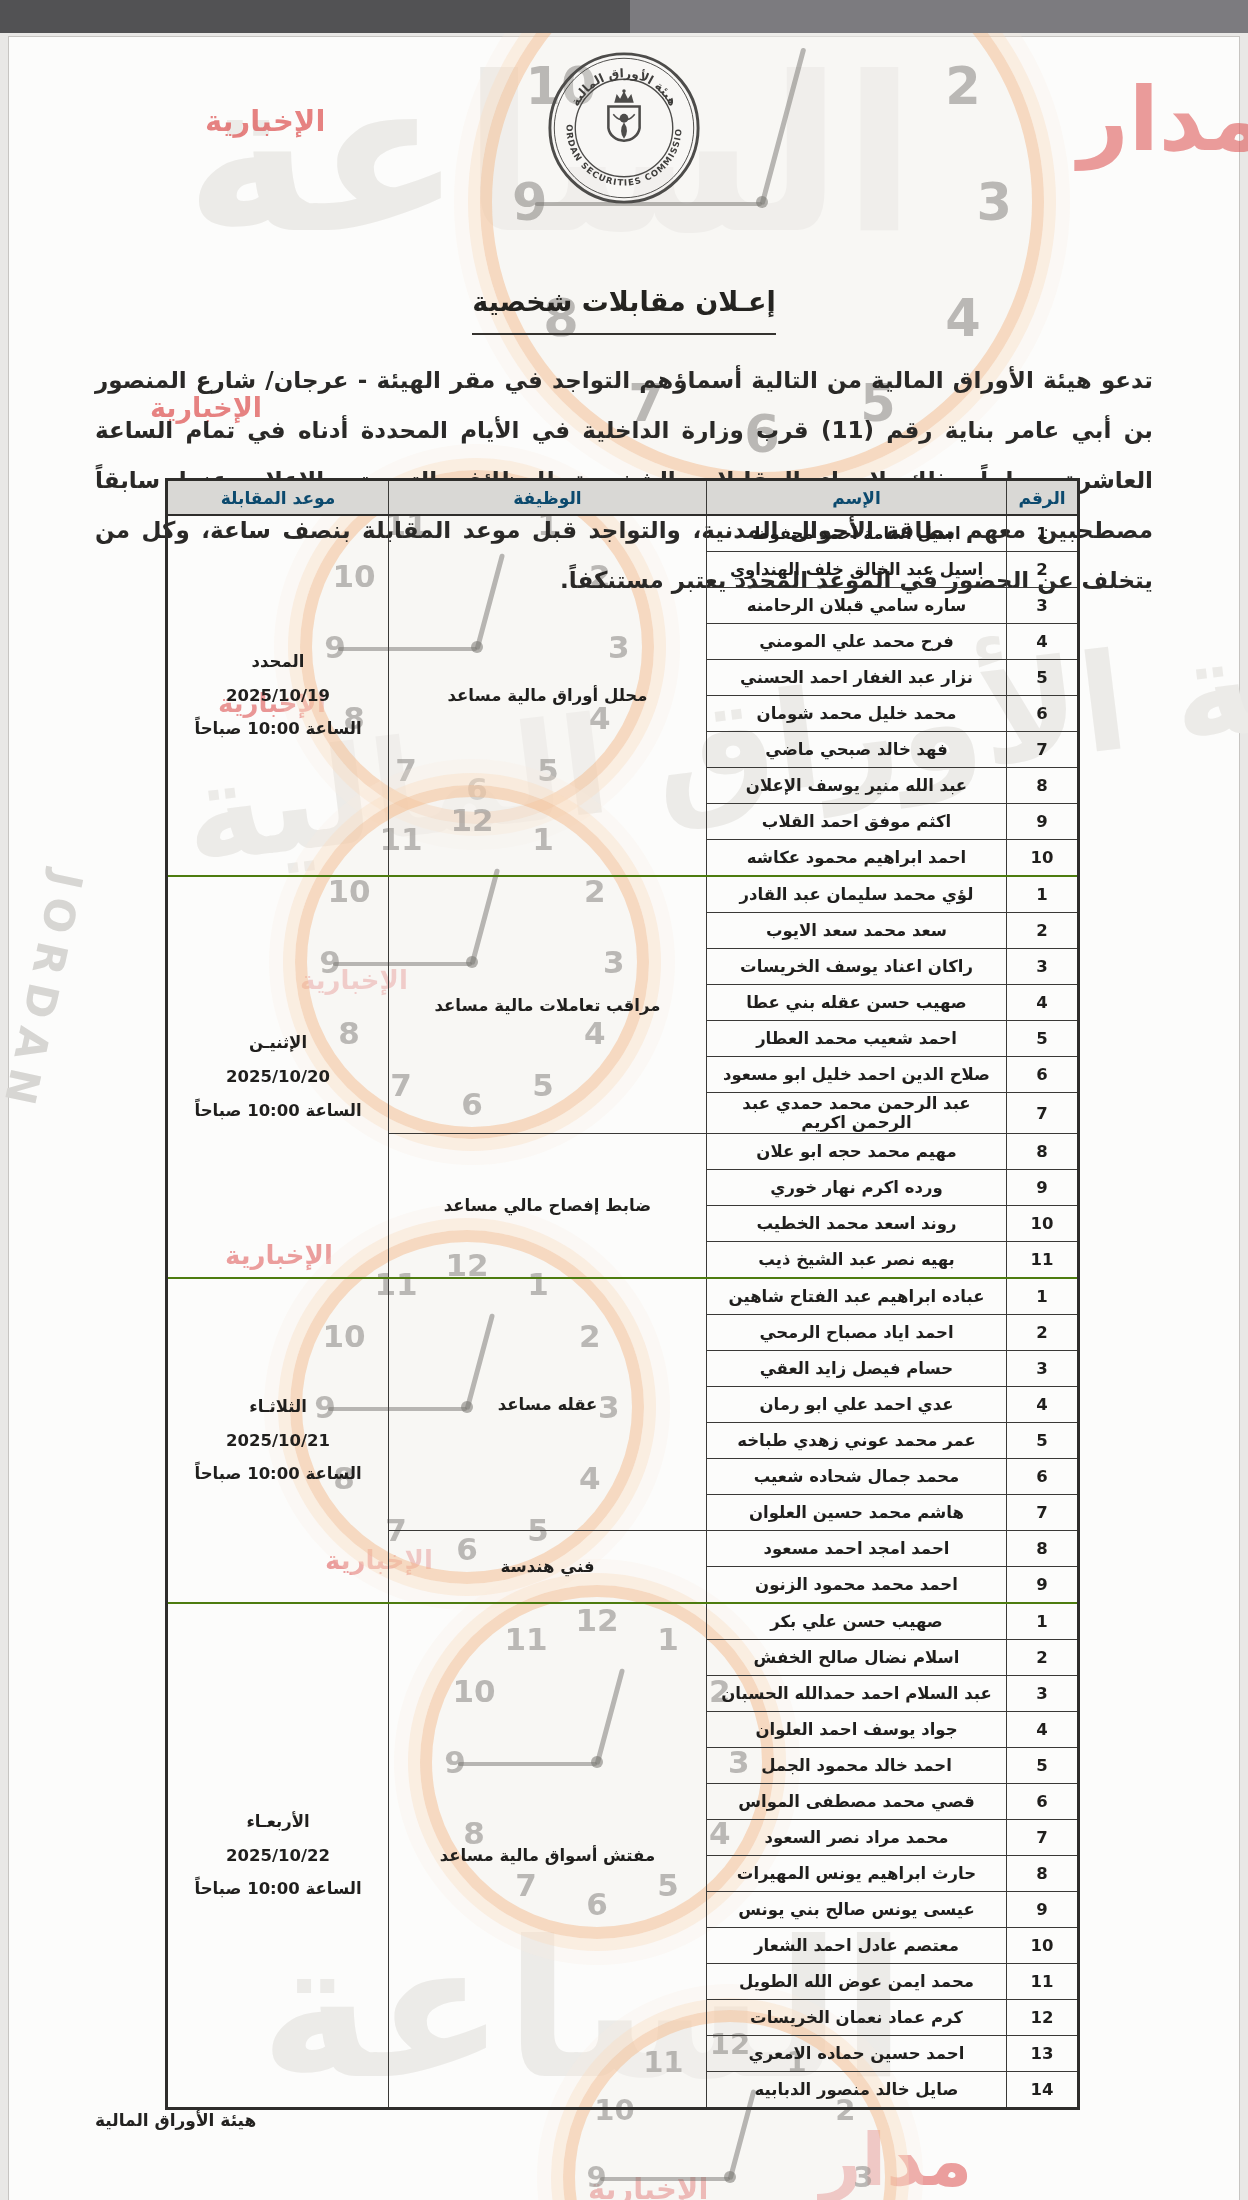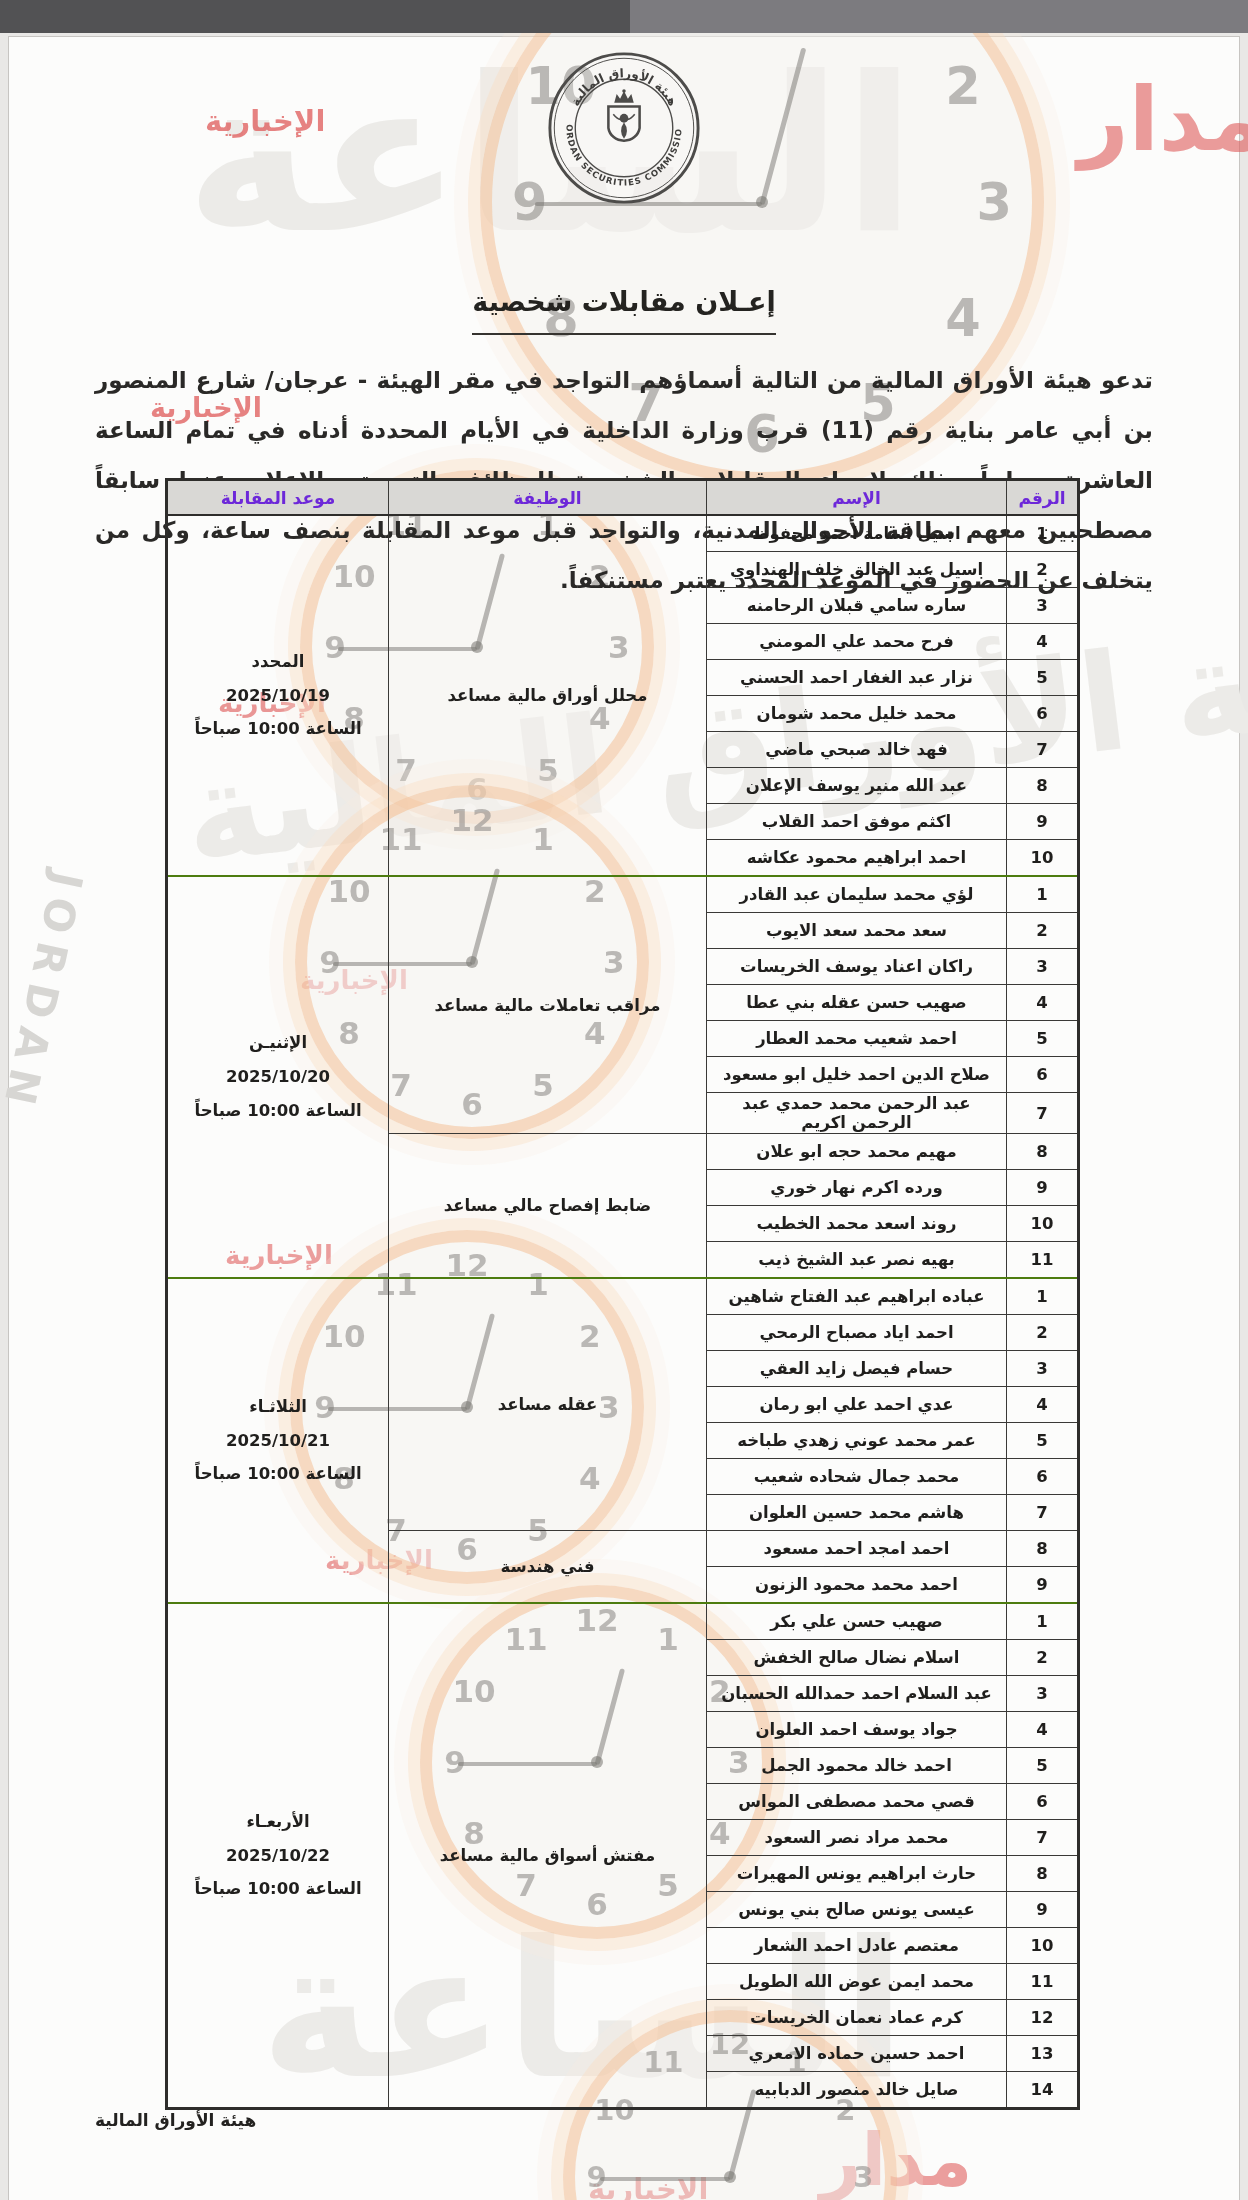--- a/index.html
+++ b/index.html
@@ -33,21 +33,21 @@
   .content{position:absolute;inset:0;z-index:2;}
   .seal{position:absolute;top:50px;left:50%;margin-left:-78px;width:156px;height:156px;}
   .title-wrap{position:absolute;top:286px;left:0;width:1248px;text-align:center;}
   .title{display:inline-block;font-size:27px;font-weight:bold;color:#242320;
     border-bottom:2.5px solid #35332f;padding-bottom:16px;}
   .intro{position:absolute;top:332px;right:95px;width:1058px;direction:rtl;
     font-size:23px;font-weight:bold;color:#2a2927;line-height:50px;text-align:justify;}
   table.tbl{position:absolute;top:478px;right:168px;width:912px;border-collapse:collapse;
     direction:rtl;table-layout:fixed;border:3px solid #2e2d2b;background:transparent;}
   .tbl th{background:#d9d8d5;border:1px solid #3a3937;border-bottom:2.5px solid #2e2d2b;
-    font-size:17px;font-weight:bold;color:#6d28d9;height:31px;}
+    font-size:17px;font-weight:bold;color:#0c4a6e;height:31px;}
   .tbl td{border:1px solid #3a3937;font-size:16.5px;font-weight:bold;color:#201f1d;
     text-align:center;vertical-align:middle;height:33px;padding:1px 4px;}
   .tbl tr.section-start td{border-top:2px solid #4d7c0f;}
   .tbl td.date{line-height:2.05;font-size:16.5px;}
   .tbl td.date .ltr{direction:ltr;unicode-bidi:embed;}
   .footer{position:absolute;top:2110px;left:95px;font-size:17px;font-weight:bold;
     color:#232220;direction:rtl;}
 </style>
 </head>
 <body>

